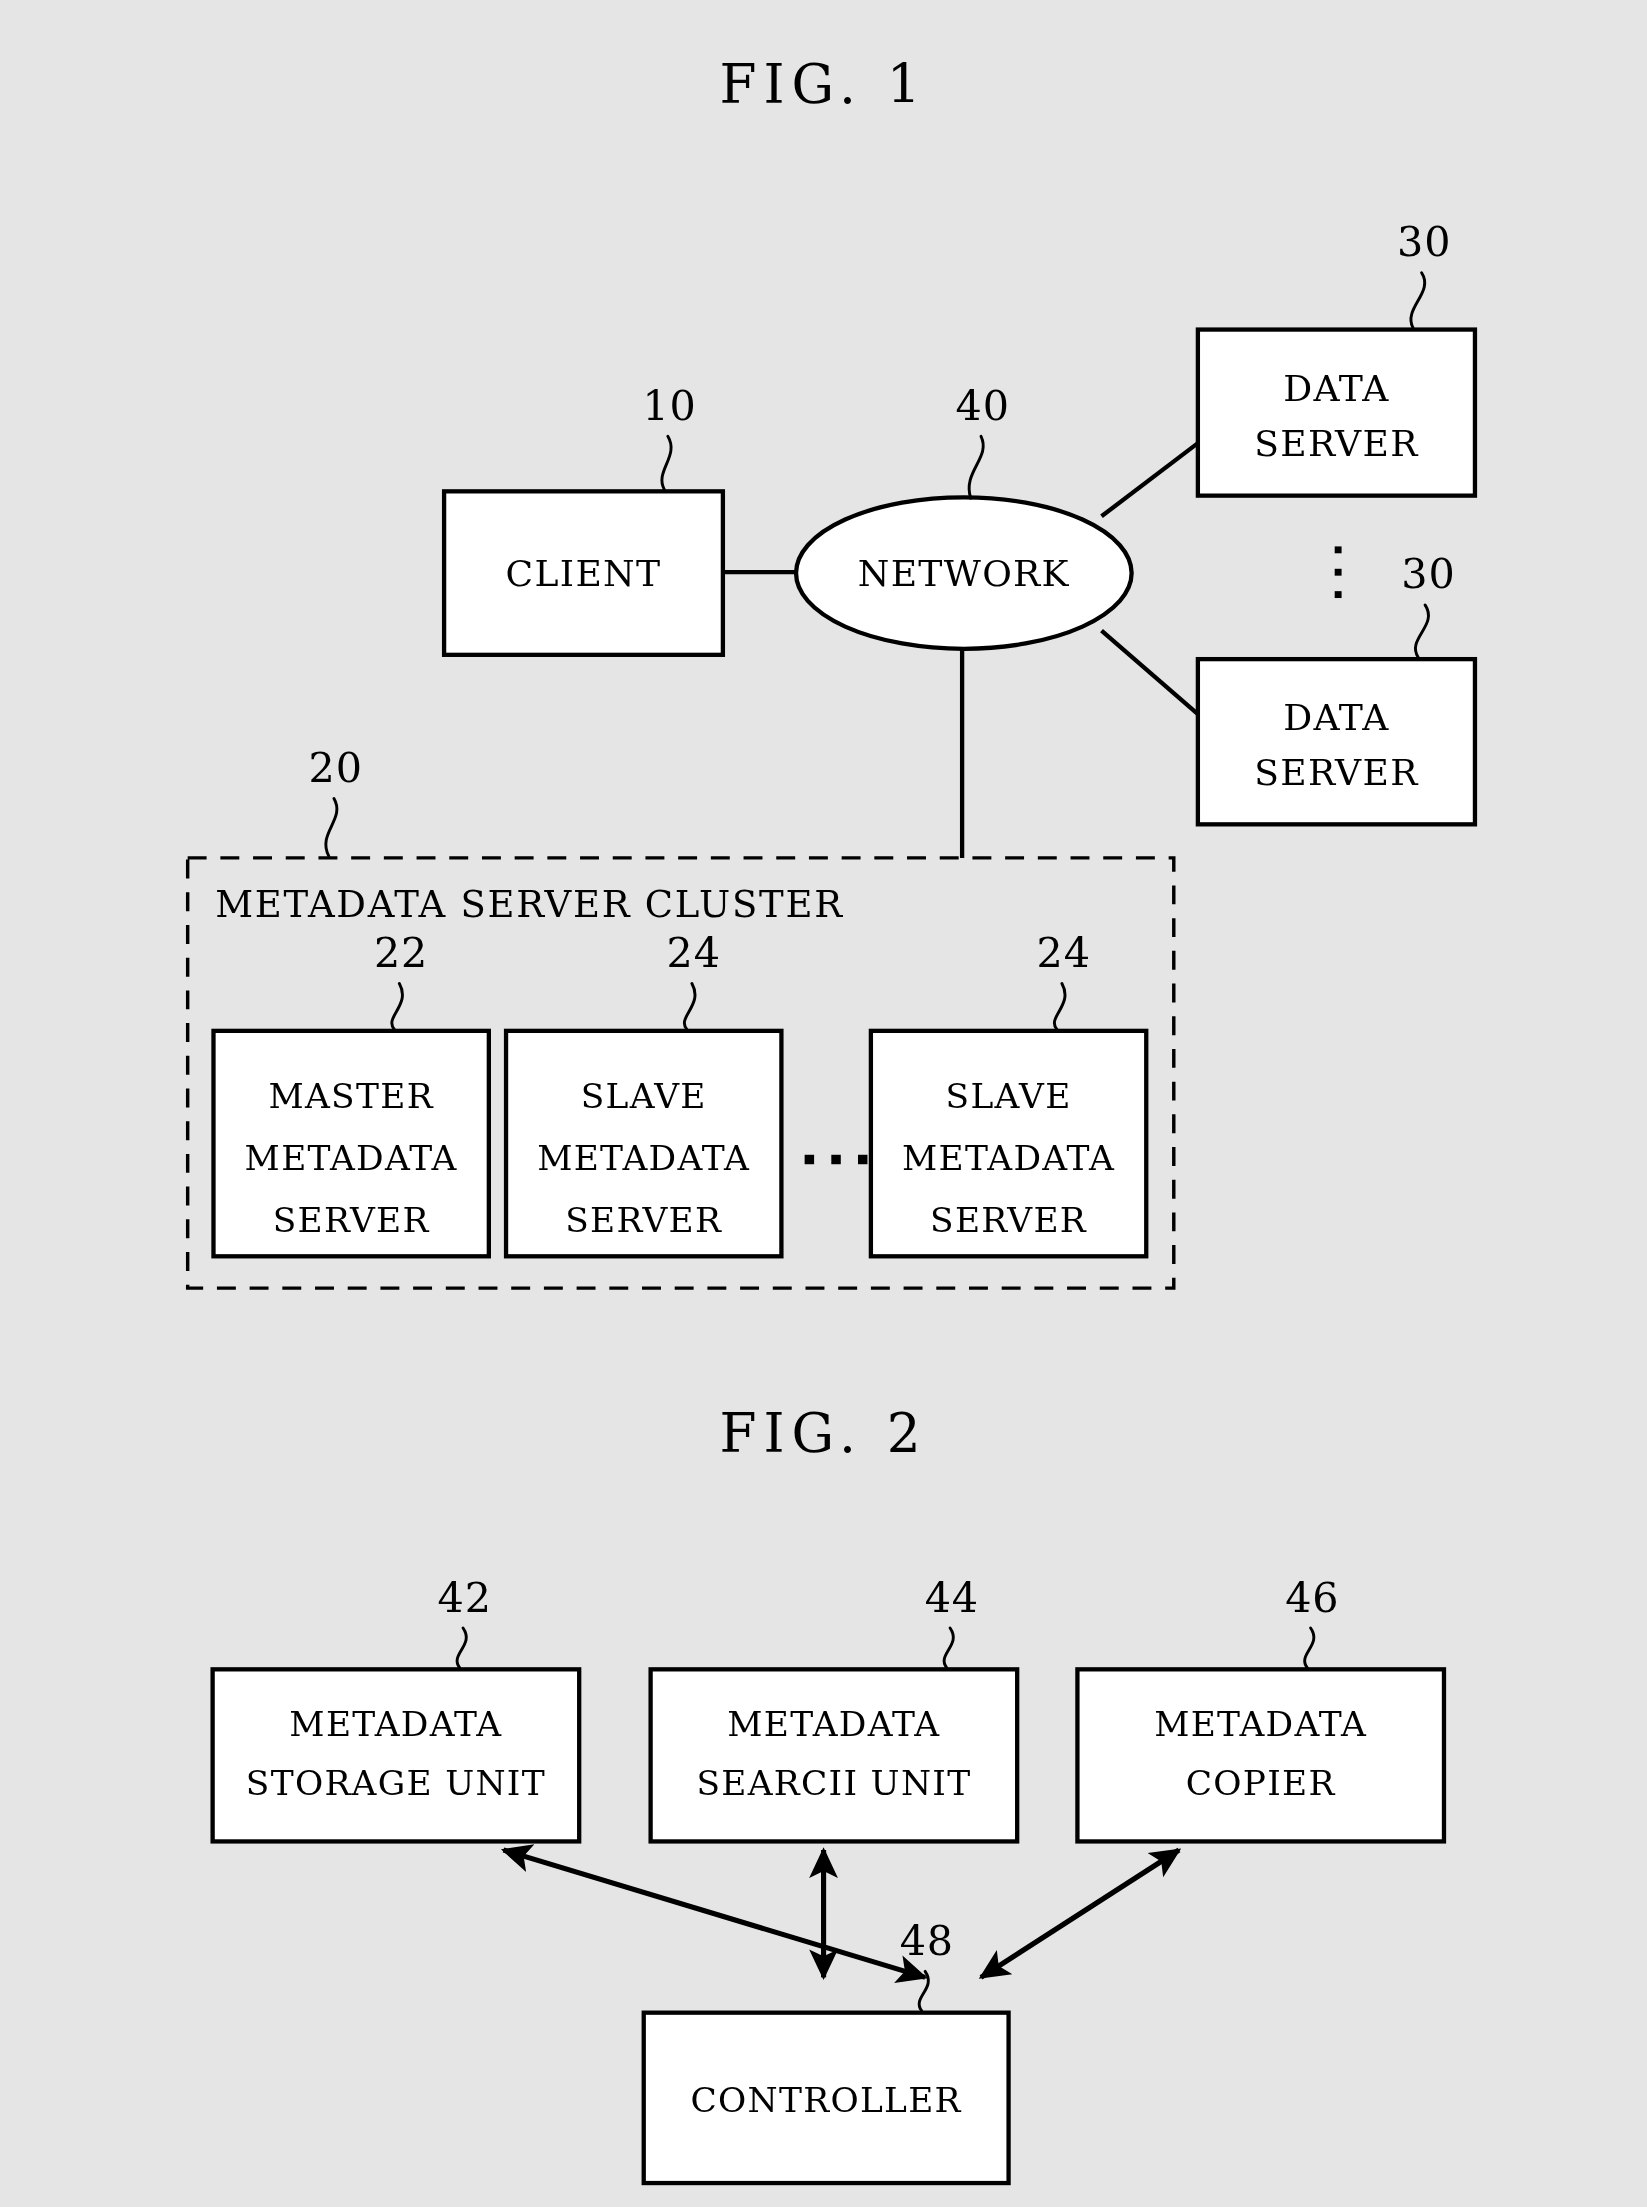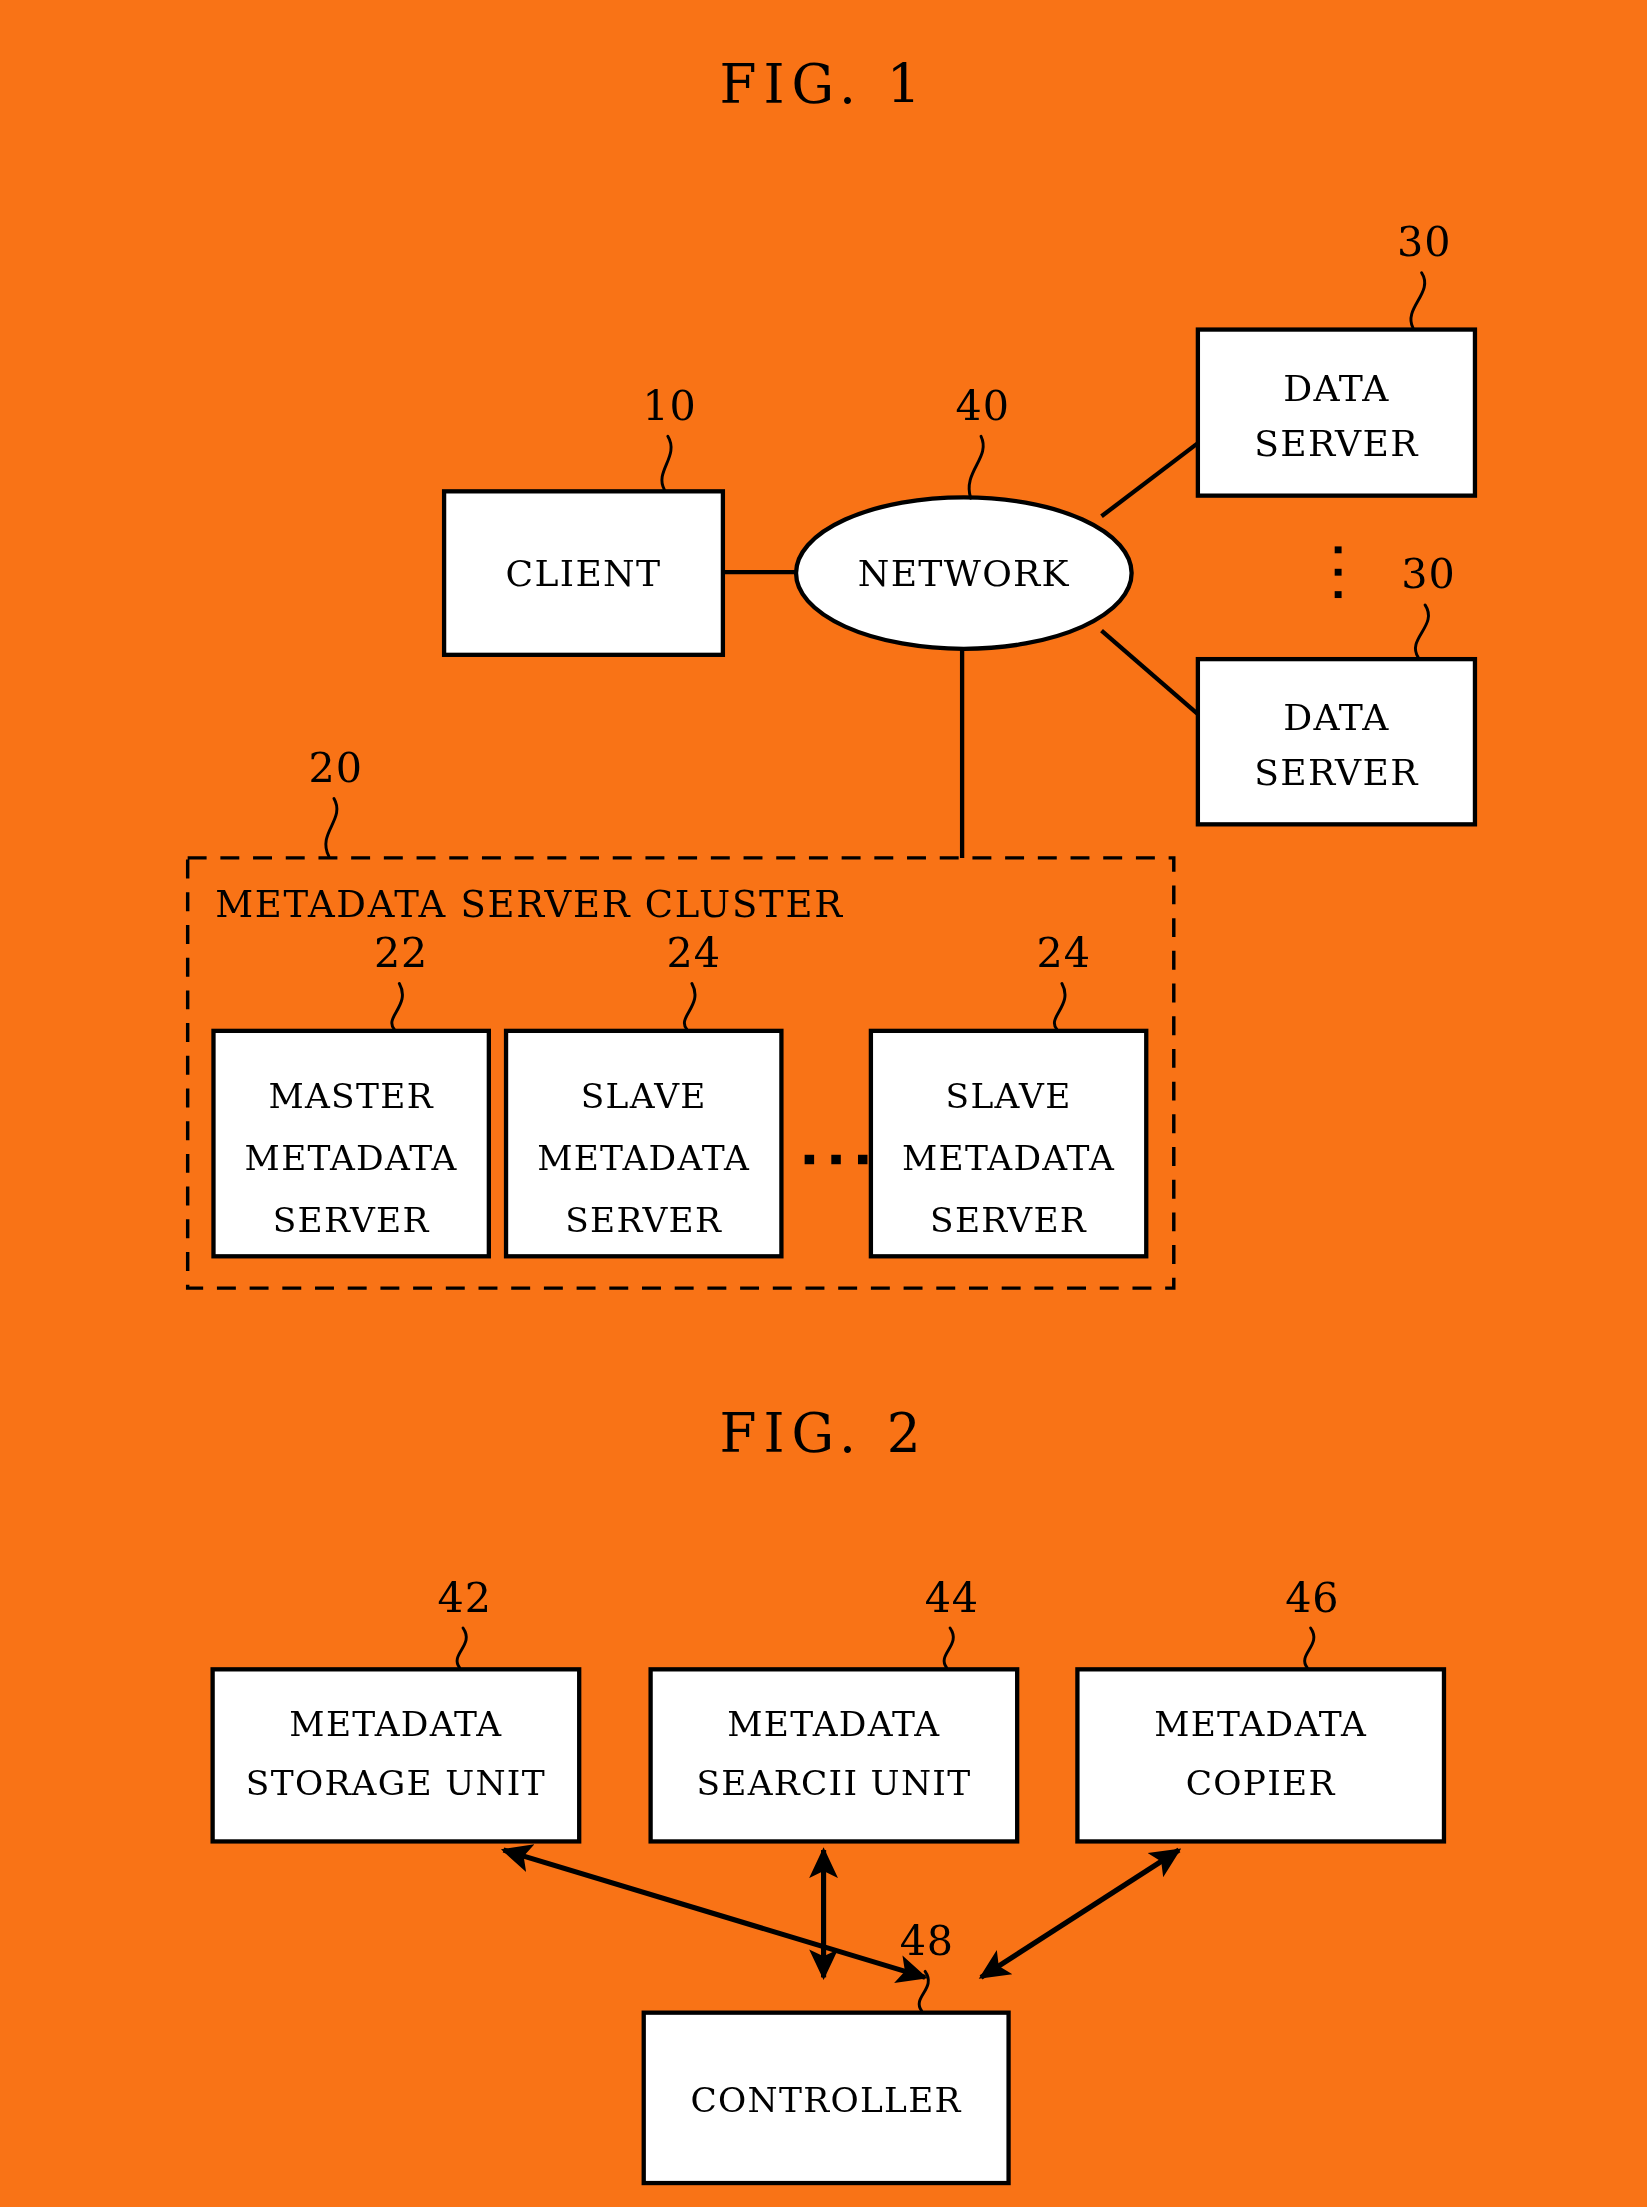--- a/index.html
+++ b/index.html
@@ -10,21 +10,21 @@
   body {
     width: 1648px;
     height: 2208px;
     font-family: "DejaVu Serif", "Liberation Serif", serif;
     overflow: hidden;
   }
   #sheet {
     position: relative;
     width: 1648px;
     height: 2208px;
-    background: #f97316;
+    background: #e5e5e5;
   }
   svg#figure {
     display: block;
     width: 1648px;
     height: 2208px;
   }
   .fig-title {
     font-family: "DejaVu Serif", "Liberation Serif", serif;
     font-size: 62px;
     letter-spacing: 8px;

